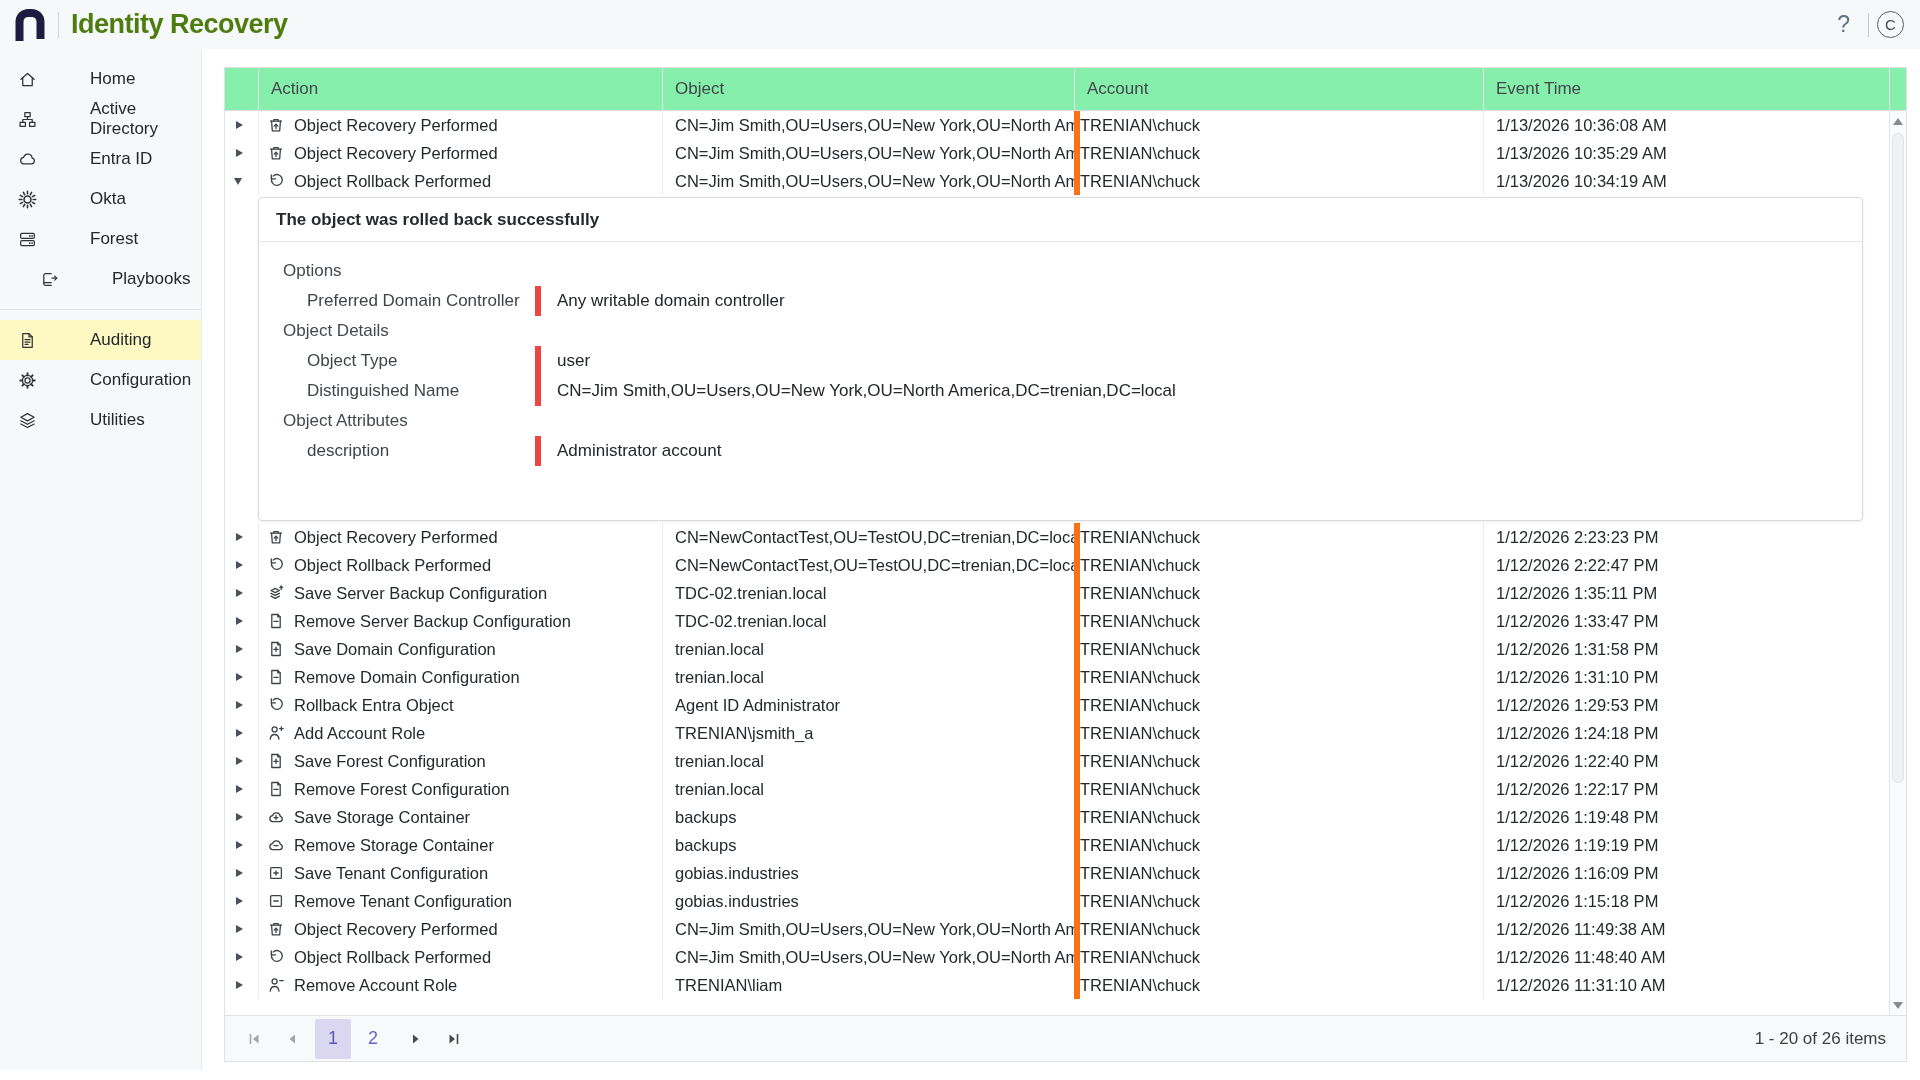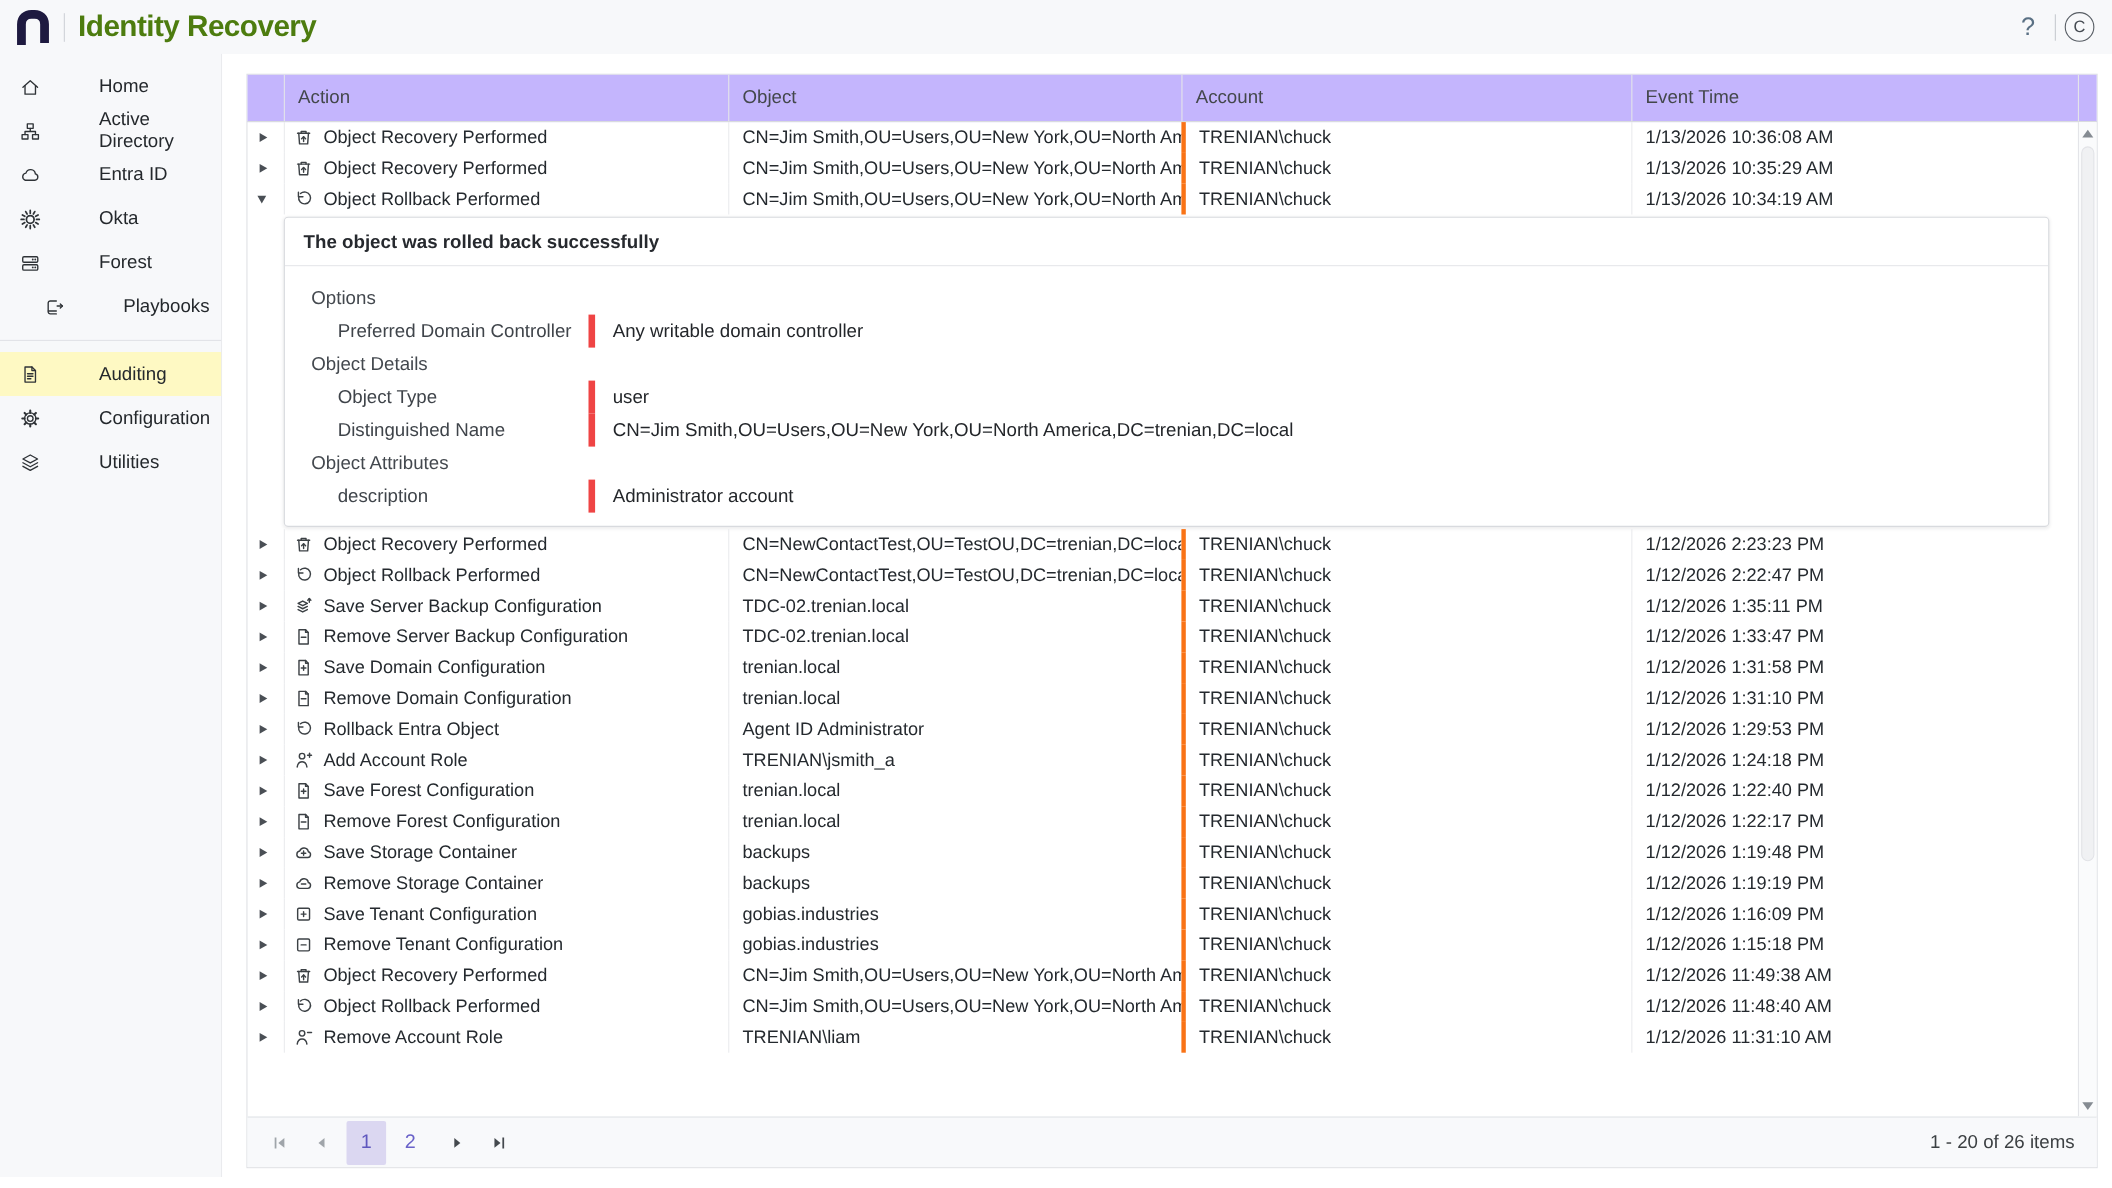--- a/index.html
+++ b/index.html
@@ -28,52 +28,52 @@
   .side-item.selected { background:#fef9c3; }
   .side-item[data-kind="divider"] { height:1px; background:#e2e3e8; margin:10px 0; padding:0; pointer-events:none; }
   .sicon { width:19px; height:19px; margin-right:13px; color:#2f3337; flex:0 0 19px; }
   .sicon svg { display:block; width:19px; height:19px; }
 
   
   .main { position:absolute; left:202px; top:49px; width:1718px; height:1031px; background:#fff; }
   .grid { position:absolute; left:22px; top:18px; width:1683px; height:995px;
     border:1px solid #dfe1e5; background:#fff; display:flex; flex-direction:column; }
 
-  .grid-header { height:43px; background:#c4b5fd; border-bottom:1px solid #d9dbde;
+  .grid-header { height:43px; background:#86efac; border-bottom:1px solid #d9dbde;
     display:flex; flex:0 0 43px; }
   .hcell { font-size:17px; color:#43474b; display:flex; align-items:center;
     padding-left:12px; white-space:nowrap; overflow:hidden; }
   .h-exp { width:33px; padding-left:0; }
   .h-action { width:404px; border-left:1px solid #e4e5e9; }
   .h-object { width:412px; border-left:1px solid #e4e5e9; }
   .h-account { width:409px; border-left:1px solid #e4e5e9; }
   .h-time { flex:1; border-left:1px solid #e4e5e9; }
   .h-fill { width:17px; border-left:1px solid #e4e5e9; padding:0; }
 
   .grid-body { flex:1; display:flex; overflow:hidden; }
   .rows-area { flex:1; overflow:hidden; }
   .row { height:28px; display:flex; align-items:stretch; cursor:pointer; }
   .cell { display:flex; align-items:center; font-size:16.5px; color:#24292e;
     white-space:nowrap; overflow:hidden; }
   .c-exp { width:33px; justify-content:flex-start; }
   .c-action { width:404px; border-left:1px solid #eaebee; padding-left:8px; gap:9px; }
   .c-object { width:412px; border-left:1px solid #eaebee; padding-left:12px; }
-  .c-account { width:409px; border-left:4px solid #f97316; padding-left:12px; }
+  .c-account { width:409px; border-left:6px solid #f97316; }
   .c-time { flex:1; border-left:1px solid #eaebee; padding-left:12px; }
   .tri { width:0; height:0; border-left:7px solid #4a4f55; border-top:4.5px solid transparent;
     border-bottom:4.5px solid transparent; margin-left:11px; }
   .row.expanded .tri { border-left:4.5px solid transparent; border-right:4.5px solid transparent;
     border-top:7px solid #4a4f55; border-bottom:none; margin-left:9px; }
   .ricon { width:18px; height:18px; color:#3c4145; flex:0 0 18px; }
   .ricon svg { display:block; width:18px; height:18px; }
 
   
   .detail-row { padding:2px 26px 2px 33px; }
   .panel { background:#fff; border:1px solid #d8dade; border-radius:4px;
-    box-shadow:0 1px 3px rgba(20,20,40,.08); height:282px; overflow:hidden; }
+    box-shadow:0 1px 3px rgba(20,20,40,.08); height:324px; overflow:hidden; }
   .panel-title { height:44px; line-height:44px; padding:0 17px; font-size:17px;
     font-weight:700; color:#26292e; border-bottom:1px solid #e6e7ea; }
   .panel-body { padding:14px 0 10px; }
   .drow { min-height:30px; display:flex; align-items:stretch; font-size:17px; }
   .dheading { display:flex; align-items:center; padding-left:24px; color:#43484e; }
   .dfield { display:flex; flex:1; }
   .dlabel { flex:0 0 276px; padding-left:48px; display:flex; align-items:center; color:#3f444a; }
   .dvalue { flex:1; border-left:6px solid #ef4444; padding-left:16px;
     display:flex; align-items:center; color:#23262a; }
 

